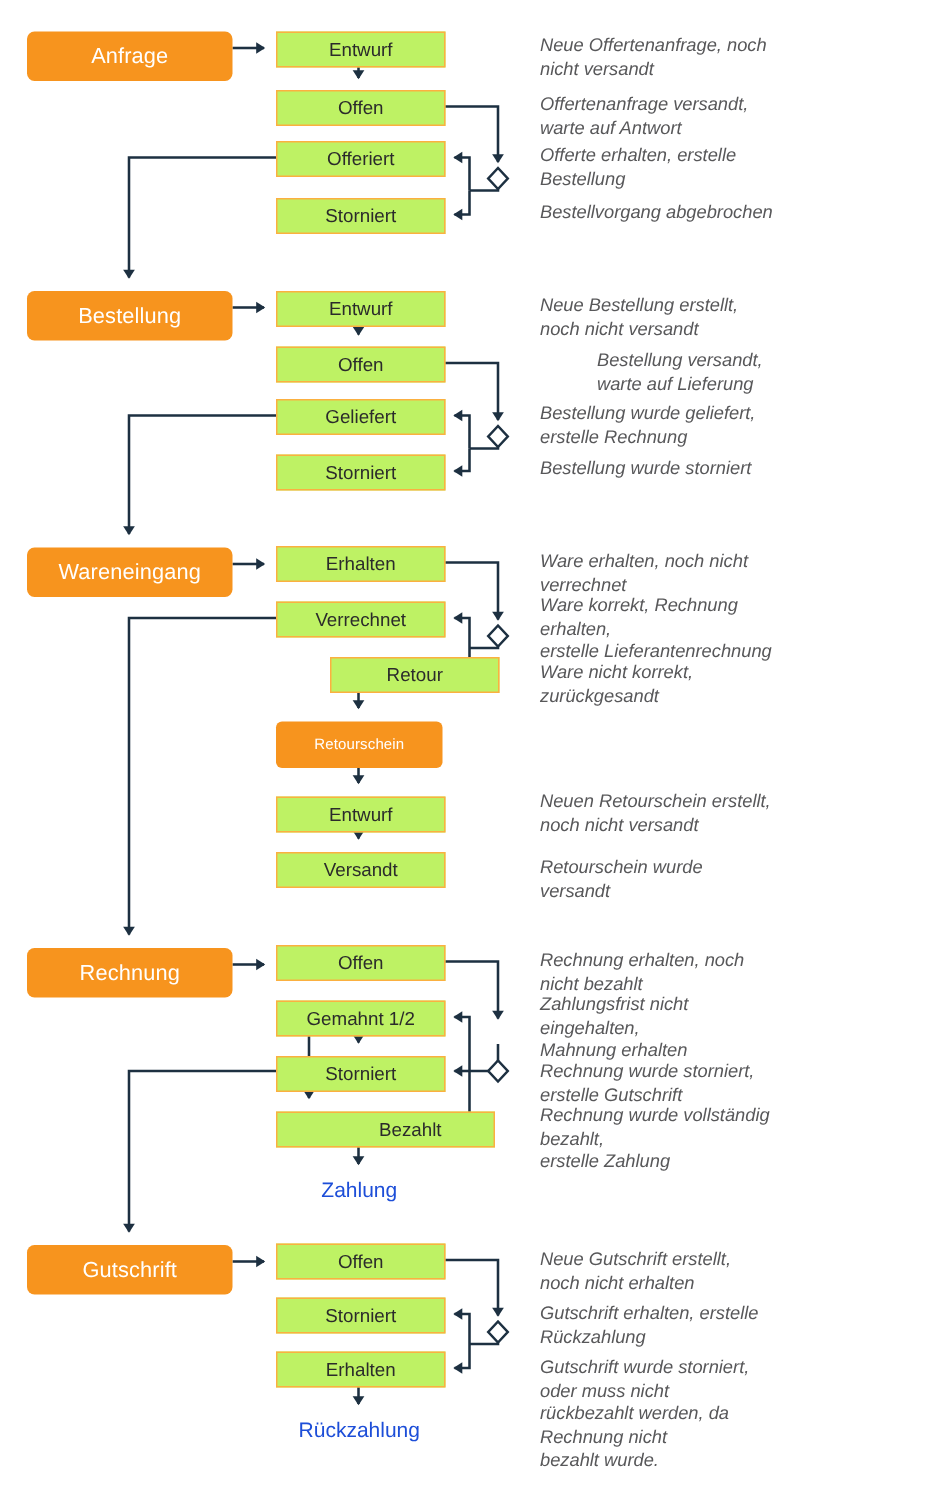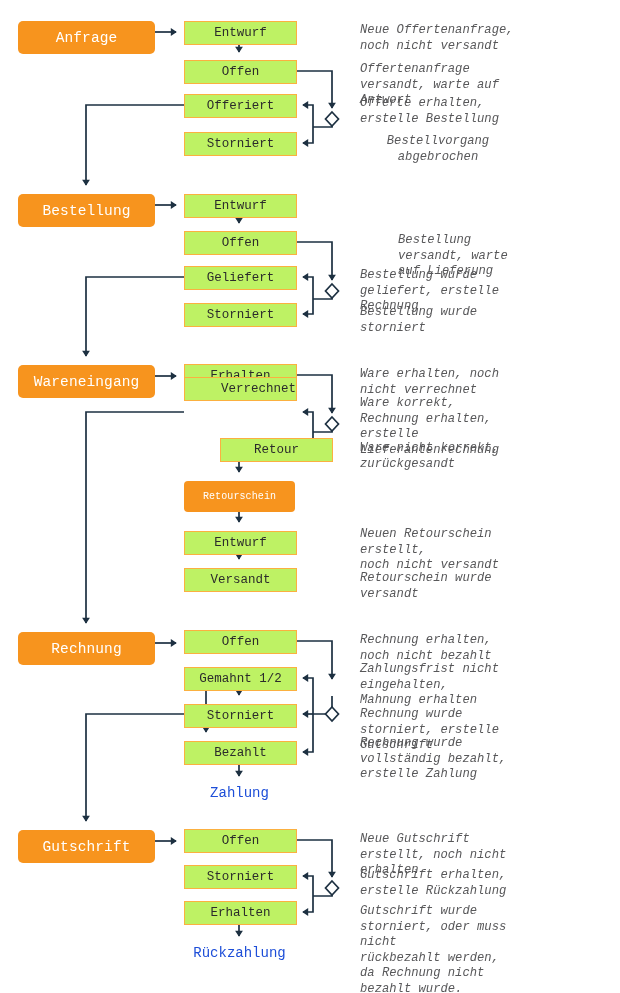--- a/index.html
+++ b/index.html
@@ -1,18 +1,18 @@
 <!DOCTYPE html>
 <html><head>
 <meta charset="utf-8">
 <title>Workflow</title>
 <style>
   html,body{margin:0;padding:0;background:#ffffff;}
   body{width:620px;height:993px;font-family:"Liberation Sans",sans-serif;}
-  #diagram{position:relative;width:516px;height:993px;overflow:hidden;background:#fff;font-family:Liberation Mono, monospace;}
+  #diagram{position:relative;width:516px;height:993px;overflow:hidden;background:#fff;}
   svg.wires{position:absolute;left:0;top:0;width:620px;height:993px;pointer-events:none;}
 
   .entity-box{
     position:absolute;background:#f7941e;border-radius:5px;
     display:flex;align-items:center;justify-content:center;
     color:#ffffff;font-size:14.5px;letter-spacing:.1px;
   }
   .entity-box.narrow{border-radius:4px;font-size:10px;}
 
   .state-box{
@@ -140,31 +140,32 @@
   </div>
   <div class="state-box" style="left:184px;top:231px;width:111px;height:22px;">
     <span>Offen</span>
   </div>
   <div class="state-box" style="left:184px;top:266px;width:111px;height:22px;">
     <span>Geliefert</span>
   </div>
   <div class="state-box" style="left:184px;top:303px;width:111px;height:22px;">
     <span>Storniert</span>
   </div>
+  <div class="desc" style="left:360px;top:196px;">Neue Bestellung erstellt, noch nicht versandt</div>
   <div class="desc" style="left:360px;top:233px;margin-left:38px;">Bestellung versandt, warte auf Lieferung</div>
   <div class="desc" style="left:360px;top:268px;">Bestellung wurde geliefert, erstelle Rechnung</div>
   <div class="desc" style="left:360px;top:305px;">Bestellung wurde storniert</div>
 
   <div class="entity-box" style="left:18px;top:365px;width:137px;height:33px;">
     <span>Wareneingang</span>
   </div>
   <div class="state-box" style="left:184px;top:364px;width:111px;height:22px;">
     <span>Erhalten</span>
   </div>
-  <div class="state-box" style="left:184px;top:377px;width:111px;height:22px;justify-content:flex-end;">
+  <div class="state-box" style="left:184px;top:401px;width:111px;height:22px;">
     <span>Verrechnet</span>
   </div>
   <div class="state-box" style="left:184px;top:438px;width:111px;height:22px;margin-left:36px;">
     <span>Retour</span>
   </div>
   <div class="desc" style="left:360px;top:367px;">Ware erhalten, noch nicht verrechnet</div>
   <div class="desc" style="left:360px;top:396px;">Ware korrekt, Rechnung erhalten,
 erstelle Lieferantenrechnung</div>
   <div class="desc" style="left:360px;top:441px;">Ware nicht korrekt, zurückgesandt</div>
 
@@ -186,21 +187,21 @@
   </div>
   <div class="state-box" style="left:184px;top:630px;width:111px;height:22px;">
     <span>Offen</span>
   </div>
   <div class="state-box" style="left:184px;top:667px;width:111px;height:22px;">
     <span>Gemahnt 1/2</span>
   </div>
   <div class="state-box" style="left:184px;top:704px;width:111px;height:22px;">
     <span>Storniert</span>
   </div>
-  <div class="state-box" style="left:184px;top:741px;width:111px;height:22px;">
+  <div class="state-box" style="left:184px;top:741px;width:111px;height:22px;padding-left:33px;">
     <span>Bezahlt</span>
   </div>
   <div class="desc" style="left:360px;top:633px;">Rechnung erhalten, noch nicht bezahlt</div>
   <div class="desc" style="left:360px;top:662px;">Zahlungsfrist nicht eingehalten,
 Mahnung erhalten</div>
   <div class="desc" style="left:360px;top:707px;">Rechnung wurde storniert, erstelle Gutschrift</div>
   <div class="desc" style="left:360px;top:736px;">Rechnung wurde vollständig bezahlt,
 erstelle Zahlung</div>
   <div class="term-label" style="left:184px;top:785px;width:111px;">Zahlung</div>
 

